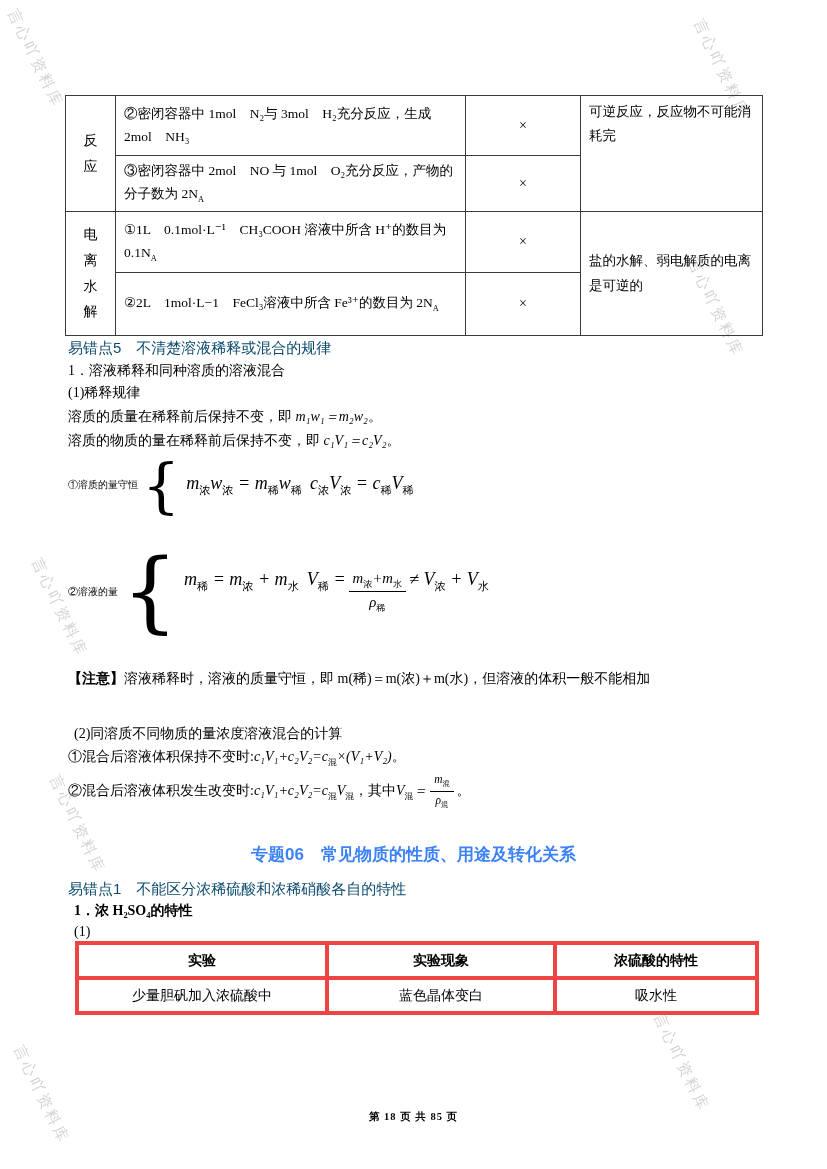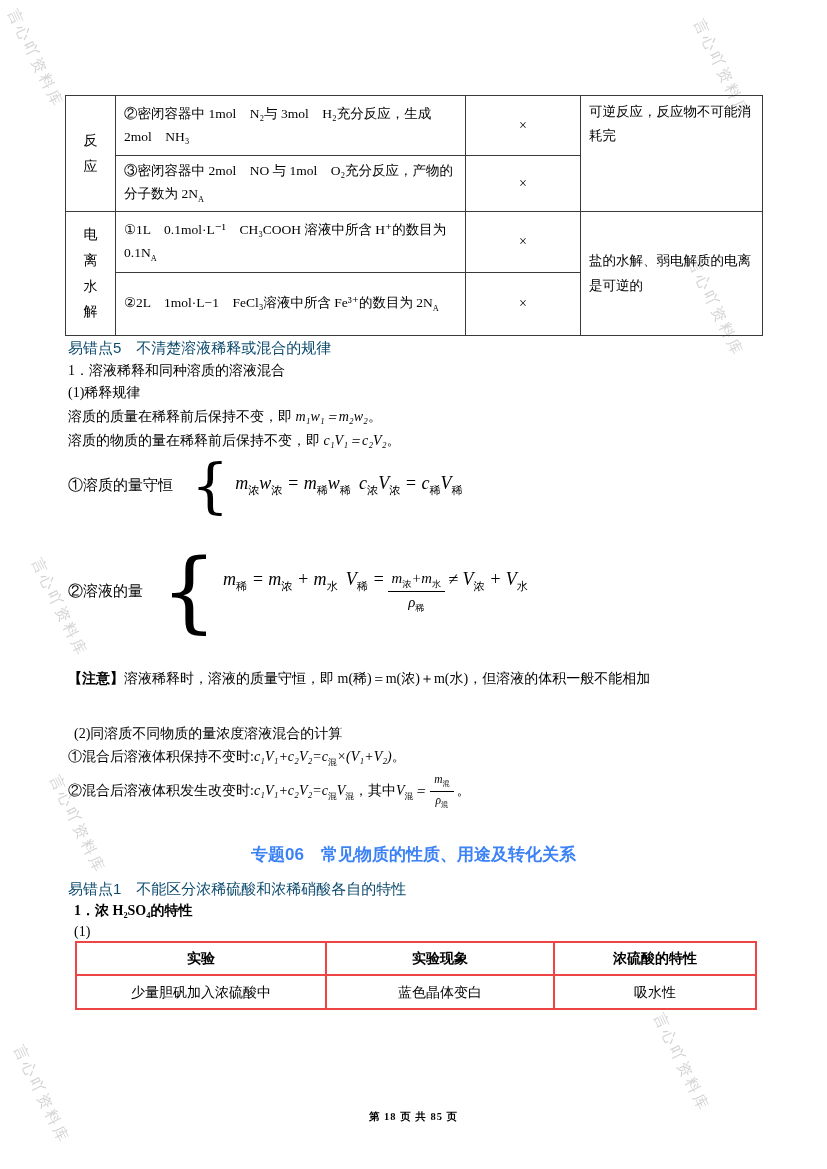--- a/index.html
+++ b/index.html
@@ -20,33 +20,33 @@
   .t1 { position:absolute; left:65px; top:95px; width:697px; font-size:13.5px; }
   .t1 td { border:1px solid #3a3a3a; padding:4px 8px; line-height:1.7; }
   .t1 .vcell { text-align:center; vertical-align:middle; padding:4px 1px; }
   .t1 .vtext { display:inline-block; width:1.1em; word-break:break-all; line-height:1.85; font-size:14px; }
   .t1 .desc { vertical-align:middle; }
   .t1 .mark { text-align:center; vertical-align:middle; font-size:14px; }
   .t1 .note { line-height:1.8; }
   .note-top { vertical-align:top; }
   .note-mid { vertical-align:middle; }
   .t2 { position:absolute; left:75px; top:941px; width:680px; font-size:14px; }
-  .t2 td, .t2 th { border:2px solid #ef4444; text-align:center; vertical-align:middle; padding:5px 6px; line-height:1.5; }
+  .t2 td, .t2 th { border:4px solid #ef4444; text-align:center; vertical-align:middle; padding:5px 6px; line-height:1.5; }
   .t2 th { font-weight:bold; }
   
   .abs { position:absolute; left:68px; font-size:14px; line-height:1.6; }
   .center { position:absolute; left:0; width:100%; text-align:center; }
   .red  { color:#0c4a6e; font-weight:normal; font-size:15px; font-family:"Liberation Sans",sans-serif; }
   .blue { color:#3b82f6; font-weight:bold; font-size:17px; font-family:"Liberation Sans",sans-serif; }
   .bold { font-weight:bold; }
   .math { font-style:italic; }
   sub { font-size:0.62em; font-style:normal; }
   
   .formula { position:absolute; left:68px; display:flex; align-items:center; }
-  .flabel { font-size:15px; margin-right:16px; }
+  .flabel { font-size:10px; margin-right:2px; }
   .brace { display:inline-block; line-height:0.9; font-weight:300; margin:0 6px 0 2px; font-family:"DejaVu Serif",serif; }
   .b1 .brace { font-size:60px; }
   .b2 .brace { font-size:88px; }
   .flines { display:inline-flex; flex-direction:row; gap:8px; }
   .fline { font-size:18px; }
   .frow { display:inline-flex; align-items:flex-start; }
   .abs.frow { display:flex; align-items:center; }
   .frac { display:inline-flex; flex-direction:column; text-align:center; vertical-align:middle; margin:0 3px; }
   .frac .num { display:block; border-bottom:1px solid #000; padding:0 4px 1px; font-size:0.82em; line-height:1.35; }
   .frac .den { display:block; padding-top:1px; font-size:0.82em; line-height:1.35; }

